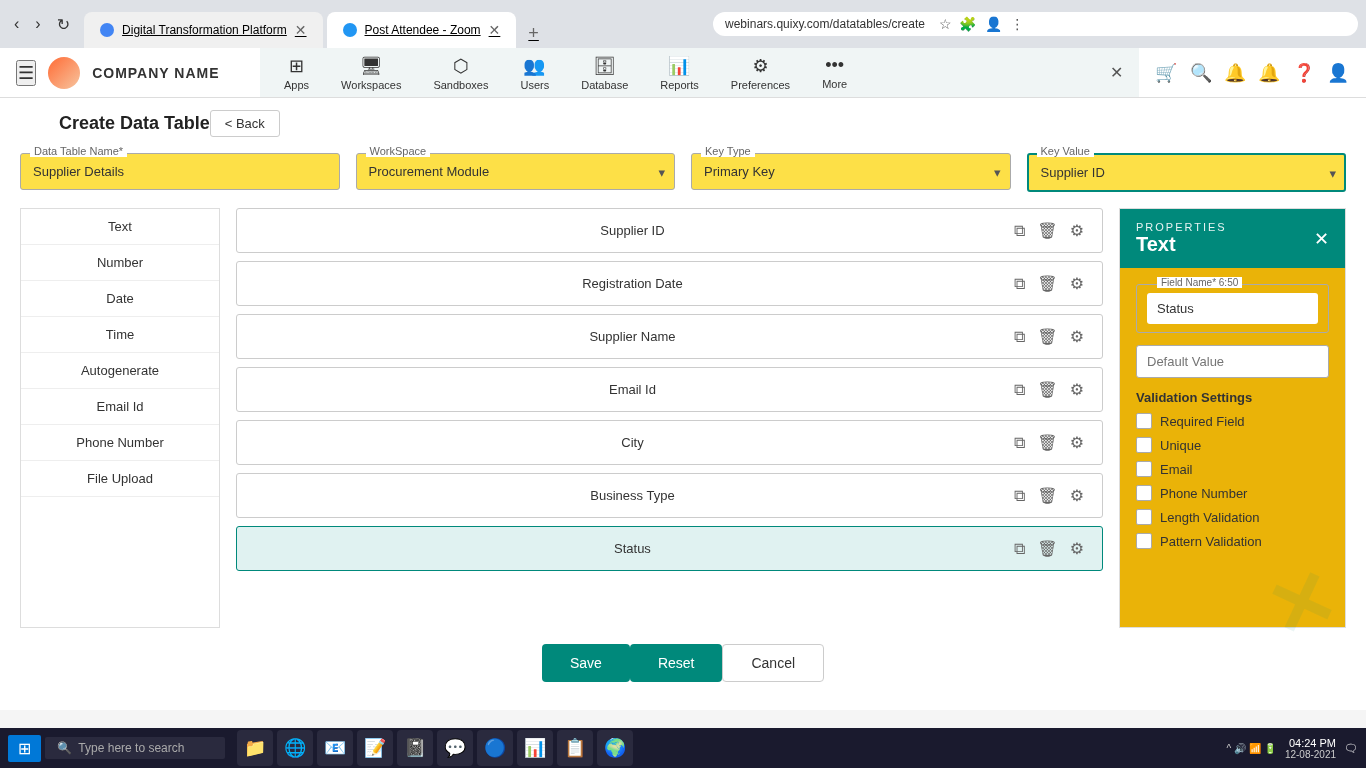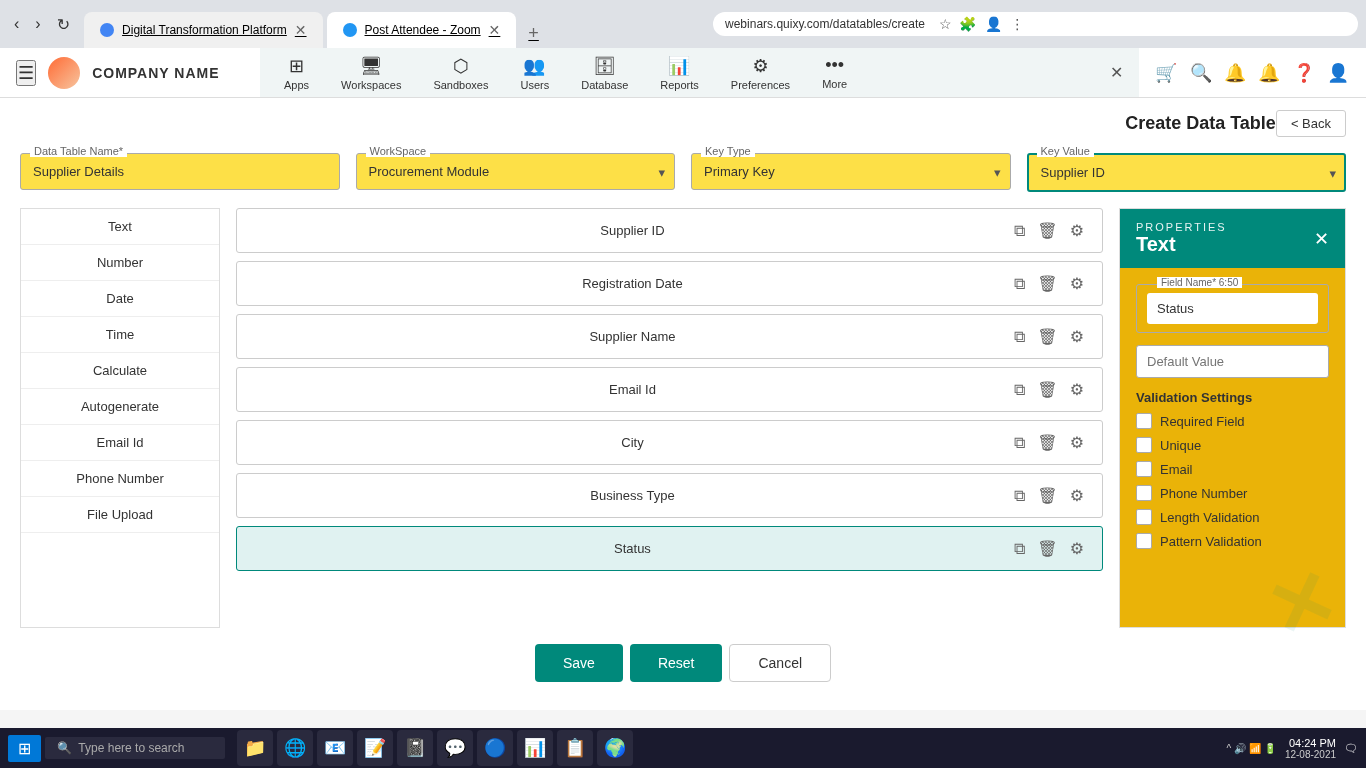--- a/index.html
+++ b/index.html
@@ -27,21 +27,21 @@
     .company-name { font-weight: bold; font-size: 14px; color: #333; letter-spacing: 1px; }
     .nav-icons { display: flex; align-items: center; flex: 1; background: #f0f5f5; margin: 0; padding: 0 8px; height: 100%; }
     .nav-item { display: flex; flex-direction: column; align-items: center; padding: 8px 16px; cursor: pointer; font-size: 11px; color: #333; gap: 2px; }
     .nav-icon-sym { font-size: 18px; }
     .nav-close { background: none; border: none; font-size: 16px; cursor: pointer; color: #555; padding: 8px; margin-left: auto; }
     .header-right { display: flex; align-items: center; gap: 12px; padding: 0 16px; }
     .header-right-btn { background: none; border: none; font-size: 18px; cursor: pointer; color: #555; }
 
     
     .page-content { background: #fff; padding: 12px 20px; }
-    .page-title-row { display: flex; align-items: center; justify-content: flex-end; margin-bottom: 16px; }
+    .page-title-row { display: flex; align-items: center; justify-content: flex-start; margin-bottom: 16px; margin-left: 39px; }
     .page-title { font-size: 18px; font-weight: 600; color: #222; }
     .back-btn { border: 1px solid #ccc; background: #fff; padding: 5px 14px; border-radius: 3px; cursor: pointer; font-size: 13px; color: #333; }
 
     
     .form-row { display: flex; gap: 16px; margin-bottom: 16px; }
     .form-field { position: relative; flex: 1; }
     .form-field label { position: absolute; top: -8px; left: 10px; background: #fff; padding: 0 4px; font-size: 11px; color: #666; z-index: 1; }
     .form-field input, .form-field select { width: 100%; border: 1px solid #aaa; border-radius: 3px; padding: 10px 12px; font-size: 13px; color: #333; background: #fde047; outline: none; appearance: none; }
     .form-field.active input, .form-field.active select { border-color: #00897b; border-width: 2px; }
     .field-select-wrapper { position: relative; }
@@ -214,21 +214,20 @@
     </div>
   </div>
 
   <div class="main-layout">
 
     <div class="left-panel">
       <button class="type-btn">Text</button>
       <button class="type-btn">Number</button>
       <button class="type-btn">Date</button>
       <button class="type-btn">Time</button>
-      <button class="type-btn">Calculate</button>
       <button class="type-btn">Autogenerate</button>
       <button class="type-btn">Email Id</button>
       <button class="type-btn">Phone Number</button>
       <button class="type-btn">File Upload</button>
     </div>
 
     <div class="center-panel">
       <div class="field-row">
         <span class="field-row-label">Supplier ID</span>
         <div class="field-row-actions">
@@ -327,21 +326,21 @@
           <label for="length-cb">Length Validation</label>
         </div>
         <div class="checkbox-row">
           <input type="checkbox" id="pattern-cb" style="">
           <label for="pattern-cb">Pattern Validation</label>
         </div>
       </div>
     </div>
   </div>
 
-  <div style="display:flex; justify-content:center; gap:7px; padding:16px 0; position:relative;">
+  <div style="display:flex; justify-content:center; gap:0; padding:16px 0; position:relative;">
     <button class="btn-save">Save</button>
     <button class="btn-reset">Reset</button>
     <button class="btn-cancel">Cancel</button>
   </div>
 
   <div class="watermark">✕</div>
 </div>
 
 <div class="taskbar">
   <button class="taskbar-start">⊞</button>

